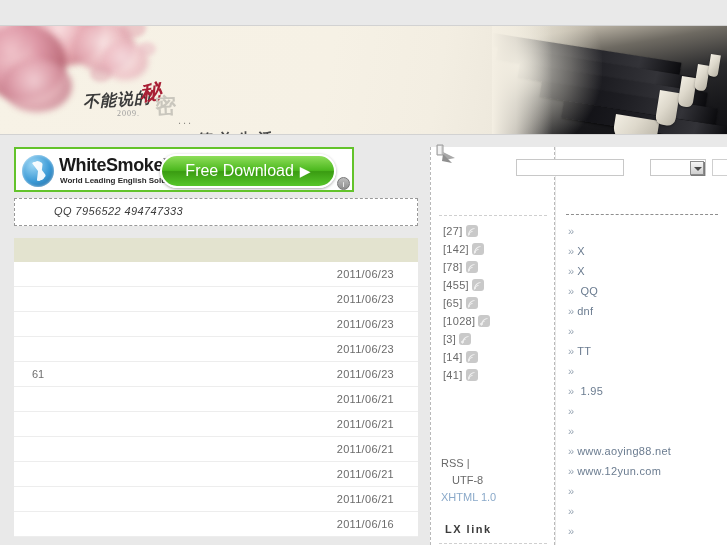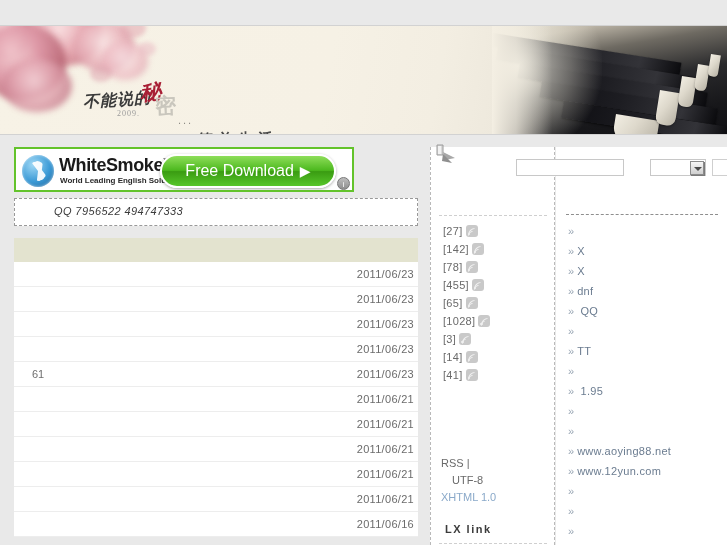--- a/index.html
+++ b/index.html
@@ -254,21 +254,21 @@
   }
   .post-title {
     position: absolute;
     left: 18px; top: 6px;
     font-size: 11px;
     color: #6f6f6f;
     white-space: nowrap;
   }
   .post-date {
     position: absolute;
-    right: 4px; top: 6px;
+    right: 24px; top: 6px;
     font-size: 11px;
     color: #6b6b6b;
     letter-spacing: .3px;
   }
 
   
   #mid-col {
     position: absolute;
     left: 430px; top: 147px;
     width: 125px;
@@ -567,22 +567,22 @@
     <div id="lx-link">LX link</div>
     <div id="lx-rule"></div>
   </div>
 
   <div id="right-col">
     <div id="right-rule"></div>
     <div id="link-list">
         <div class="link-row"><span class="chev">»</span><span class="txt"></span></div>
         <div class="link-row"><span class="chev">»</span><span class="txt">X</span></div>
         <div class="link-row"><span class="chev">»</span><span class="txt">X</span></div>
+        <div class="link-row"><span class="chev">»</span><span class="txt"> QQ</span></div>
         <div class="link-row"><span class="chev">»</span><span class="txt">dnf</span></div>
-        <div class="link-row"><span class="chev">»</span><span class="txt"> QQ</span></div>
         <div class="link-row"><span class="chev">»</span><span class="txt"></span></div>
         <div class="link-row"><span class="chev">»</span><span class="txt">TT</span></div>
         <div class="link-row"><span class="chev">»</span><span class="txt"></span></div>
         <div class="link-row"><span class="chev">»</span><span class="txt">  1.95</span></div>
         <div class="link-row"><span class="chev">»</span><span class="txt"></span></div>
         <div class="link-row"><span class="chev">»</span><span class="txt"></span></div>
         <div class="link-row"><span class="chev">»</span><span class="txt">www.aoying88.net</span></div>
         <div class="link-row"><span class="chev">»</span><span class="txt">www.12yun.com</span></div>
         <div class="link-row"><span class="chev">»</span><span class="txt"></span></div>
         <div class="link-row"><span class="chev">»</span><span class="txt"></span></div>

